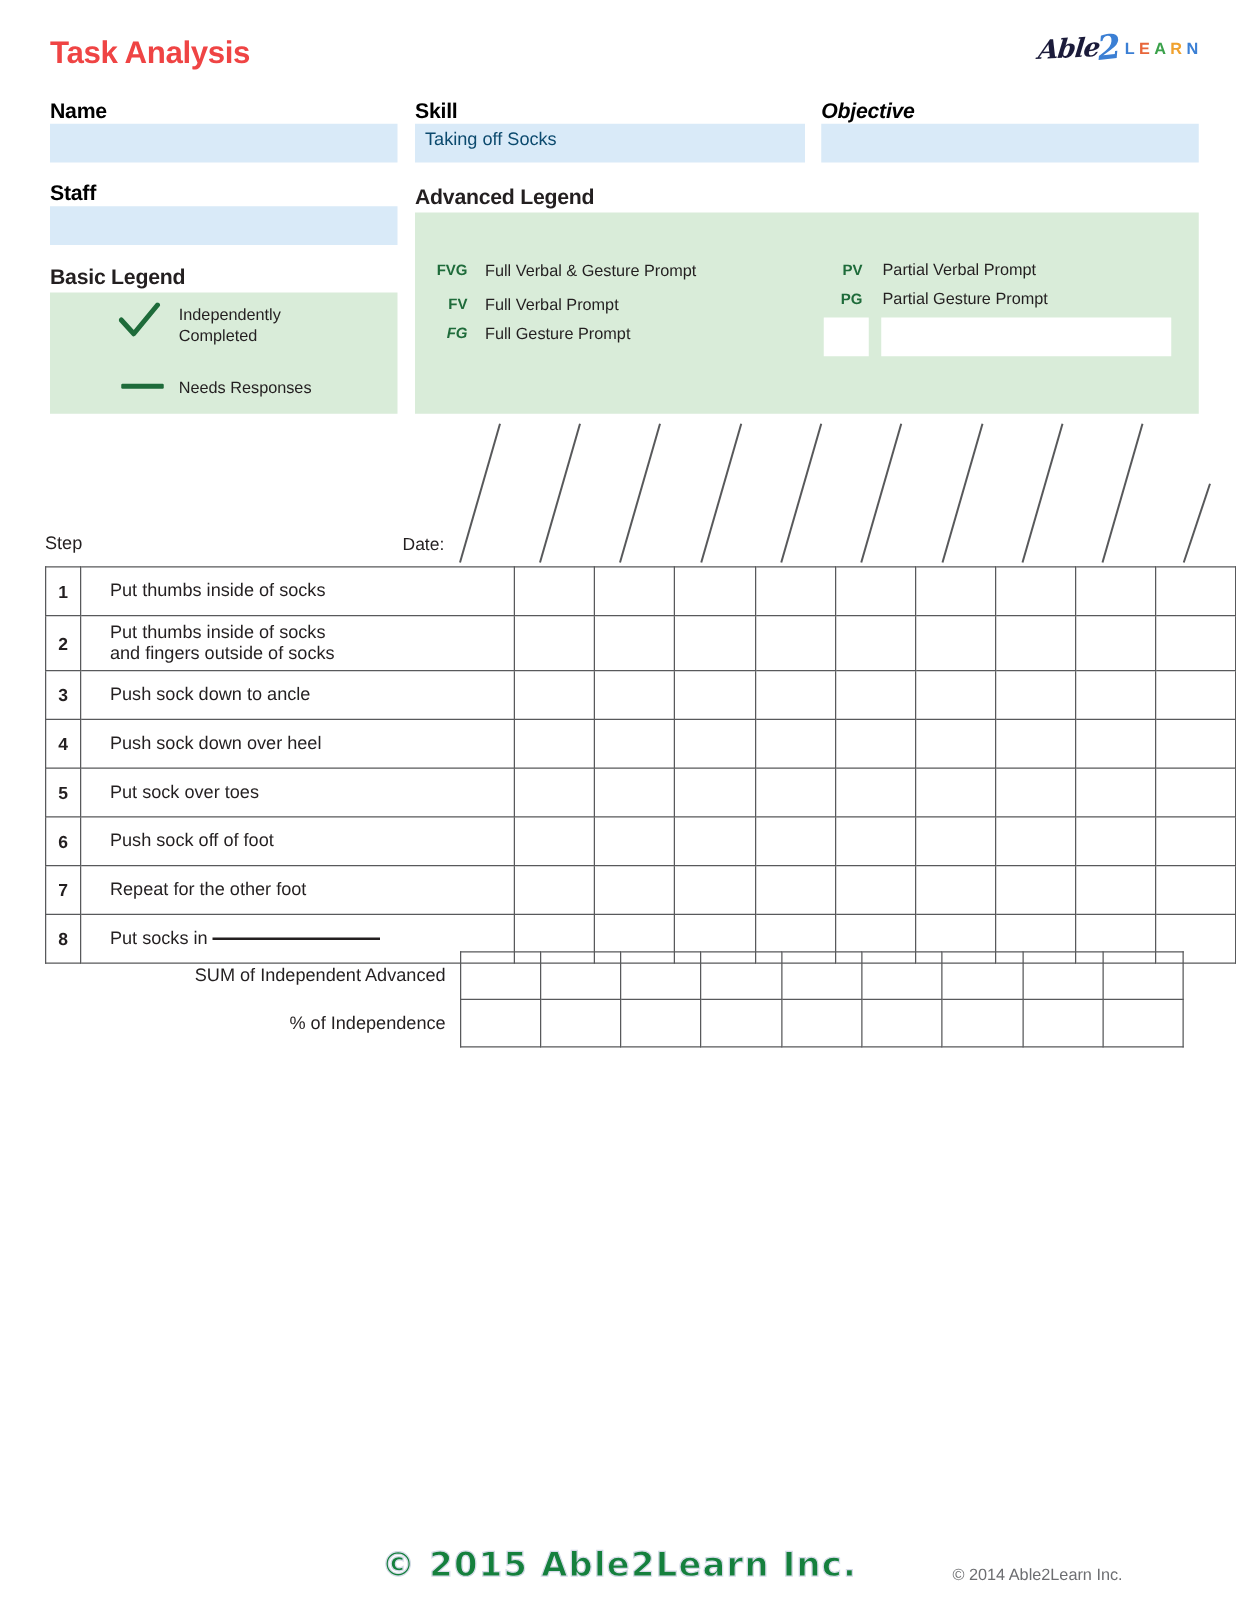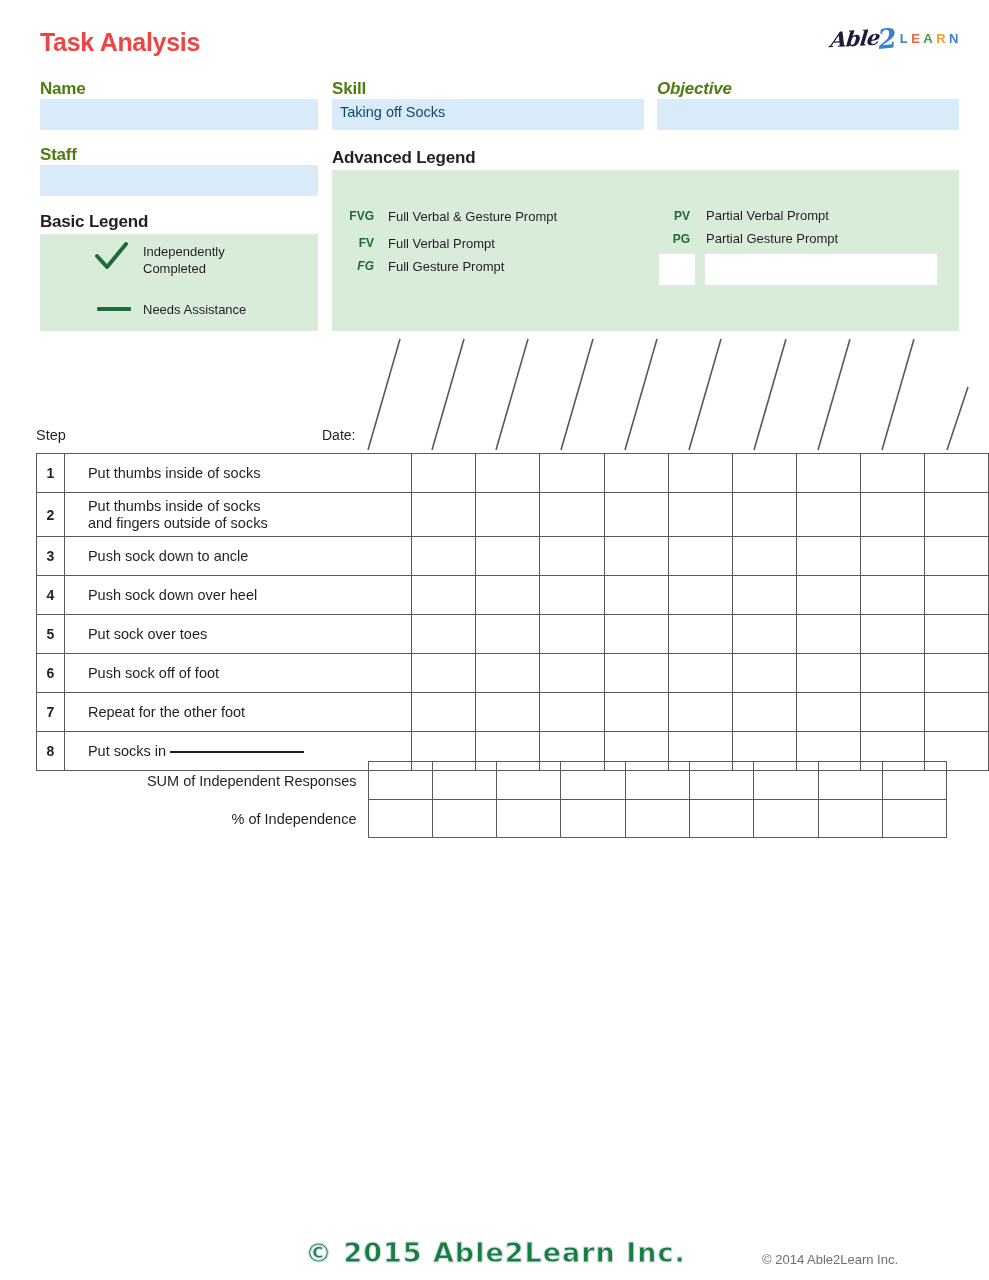--- a/index.html
+++ b/index.html
@@ -64,21 +64,21 @@
     font-weight: bold;
     font-size: 13px;
     letter-spacing: 0.5px;
   }
 
   
   .field-label {
     position: absolute;
     font-size: 17px;
     font-weight: bold;
-    color: #4d7c0f;
+    color: #000000;
     letter-spacing: -0.2px;
   }
   .field-box {
     position: absolute;
     background: #d9eaf8;
     box-sizing: border-box;
     padding: 5px 8px 0 8px;
     font-size: 14.5px;
     color: #0c4a6e;
   }
@@ -245,21 +245,21 @@
 
   <svg id="check-icon" width="34" height="30" viewBox="0 0 34 30">
     <path d="M2 14 L12 25 L31 2" stroke="#1e6b3a" stroke-width="4" fill="none" stroke-linecap="round" stroke-linejoin="round"></path>
   </svg>
   <div id="dash-icon"></div>
 
   <div class="legend-text" style="left:143px; top:243px; width:150px;">
     <span>Independently</span><br>
     <span>Completed</span>
   </div>
-  <div class="legend-text" style="left:143px; top:301px; width:160px;">Needs Assistance</div>
+  <div class="legend-text" style="left:143px; top:301px; width:160px;">Needs Responses</div>
 
   <div class="legend-title" style="left:332px; top:148px;">Advanced Legend</div>
   <div class="legend-panel" style="left:332px; top:170px; width:627px; height:161px;"></div>
 
   <div class="legend-code" style="left:338px; top:209px; width:36px;">FVG</div>
   <div class="legend-text" style="left:388px; top:208px;">Full Verbal &amp; Gesture Prompt</div>
 
   <div class="legend-code" style="left:338px; top:236px; width:36px;">FV</div>
   <div class="legend-text" style="left:388px; top:235px;">Full Verbal Prompt</div>
 
@@ -399,21 +399,21 @@
       <td class="cell"></td>
       <td class="cell"></td>
       <td class="cell"></td>
     </tr>
   </tbody>
     </table>
 
   <table id="summary-table">
     <tbody>
         <tr>
-      <td class="label">SUM of Independent Responses</td>
+      <td class="label">SUM of Independent Advanced</td>
       <td class="cell"></td>
       <td class="cell"></td>
       <td class="cell"></td>
       <td class="cell"></td>
       <td class="cell"></td>
       <td class="cell"></td>
       <td class="cell"></td>
       <td class="cell"></td>
       <td class="cell"></td>
     </tr>

